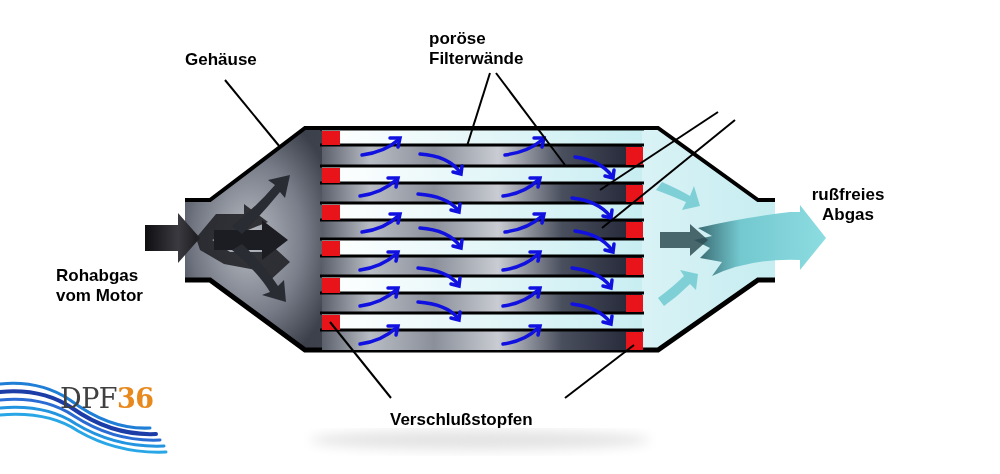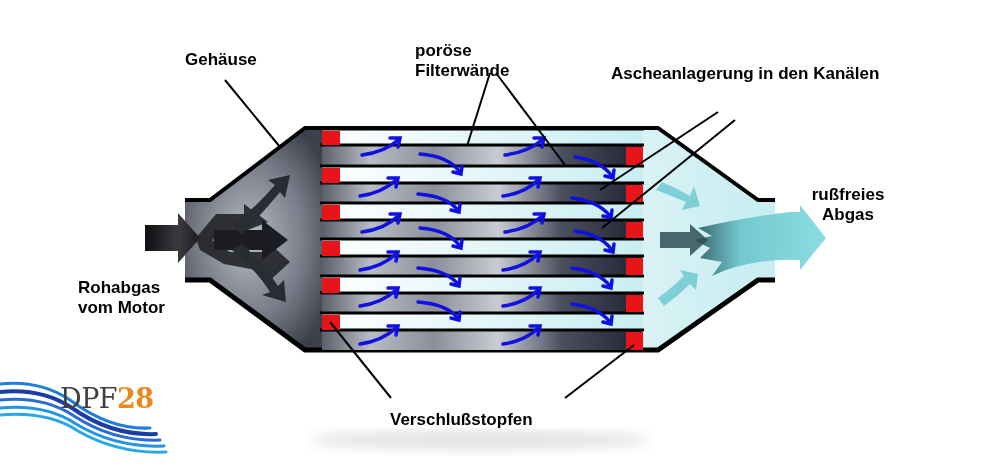--- a/index.html
+++ b/index.html
@@ -202,36 +202,35 @@
     <path d="M0,384 Q40,380 70,400 Q110,430 150,428" stroke="#1f7fd6" stroke-width="3"></path>
     <path d="M0,392 Q42,388 72,408 Q112,436 156,434" stroke="#1c3da8" stroke-width="4"></path>
     <path d="M0,400 Q44,396 74,416 Q114,442 160,440" stroke="#2a6cd4" stroke-width="3"></path>
     <path d="M0,408 Q46,404 76,424 Q116,448 164,446" stroke="#2294e0" stroke-width="3"></path>
     <path d="M0,415 Q48,411 78,431 Q118,454 166,452" stroke="#29a6e6" stroke-width="3"></path>
   </g>
 </svg>
 
 <div class="label" style="left:185px; top:50px;">Gehäuse</div>
 
-<div class="label" style="left:415px; top:29px;margin-top:12px;">
+<div class="label" style="left:429px; top:29px;">
   <div>poröse</div>
   <div>Filterwände</div>
 </div>
 
 <div class="label" style="left:611px; top:64px;">
-  <div>Ascheanlagerung in den Kanälen</div>
-</div>
-
-<div class="label" style="left:78px; top:266px;margin-top:12px;">
+</div>
+
+<div class="label" style="left:56px; top:266px;">
   <div>Rohabgas</div>
   <div>vom Motor</div>
 </div>
 
 <div class="label right" style="left:806px; top:185px; width:84px;">
   <div>rußfreies</div>
   <div>Abgas</div>
 </div>
 
 <div class="label" style="left:390px; top:410px;">Verschlußstopfen</div>
 
 <div class="logo-text">
-  <span class="logo-dpf">DPF</span><span class="logo-num">28</span>
+  <span class="logo-dpf">DPF</span><span class="logo-num">36</span>
 </div>
 
 </body></html>

